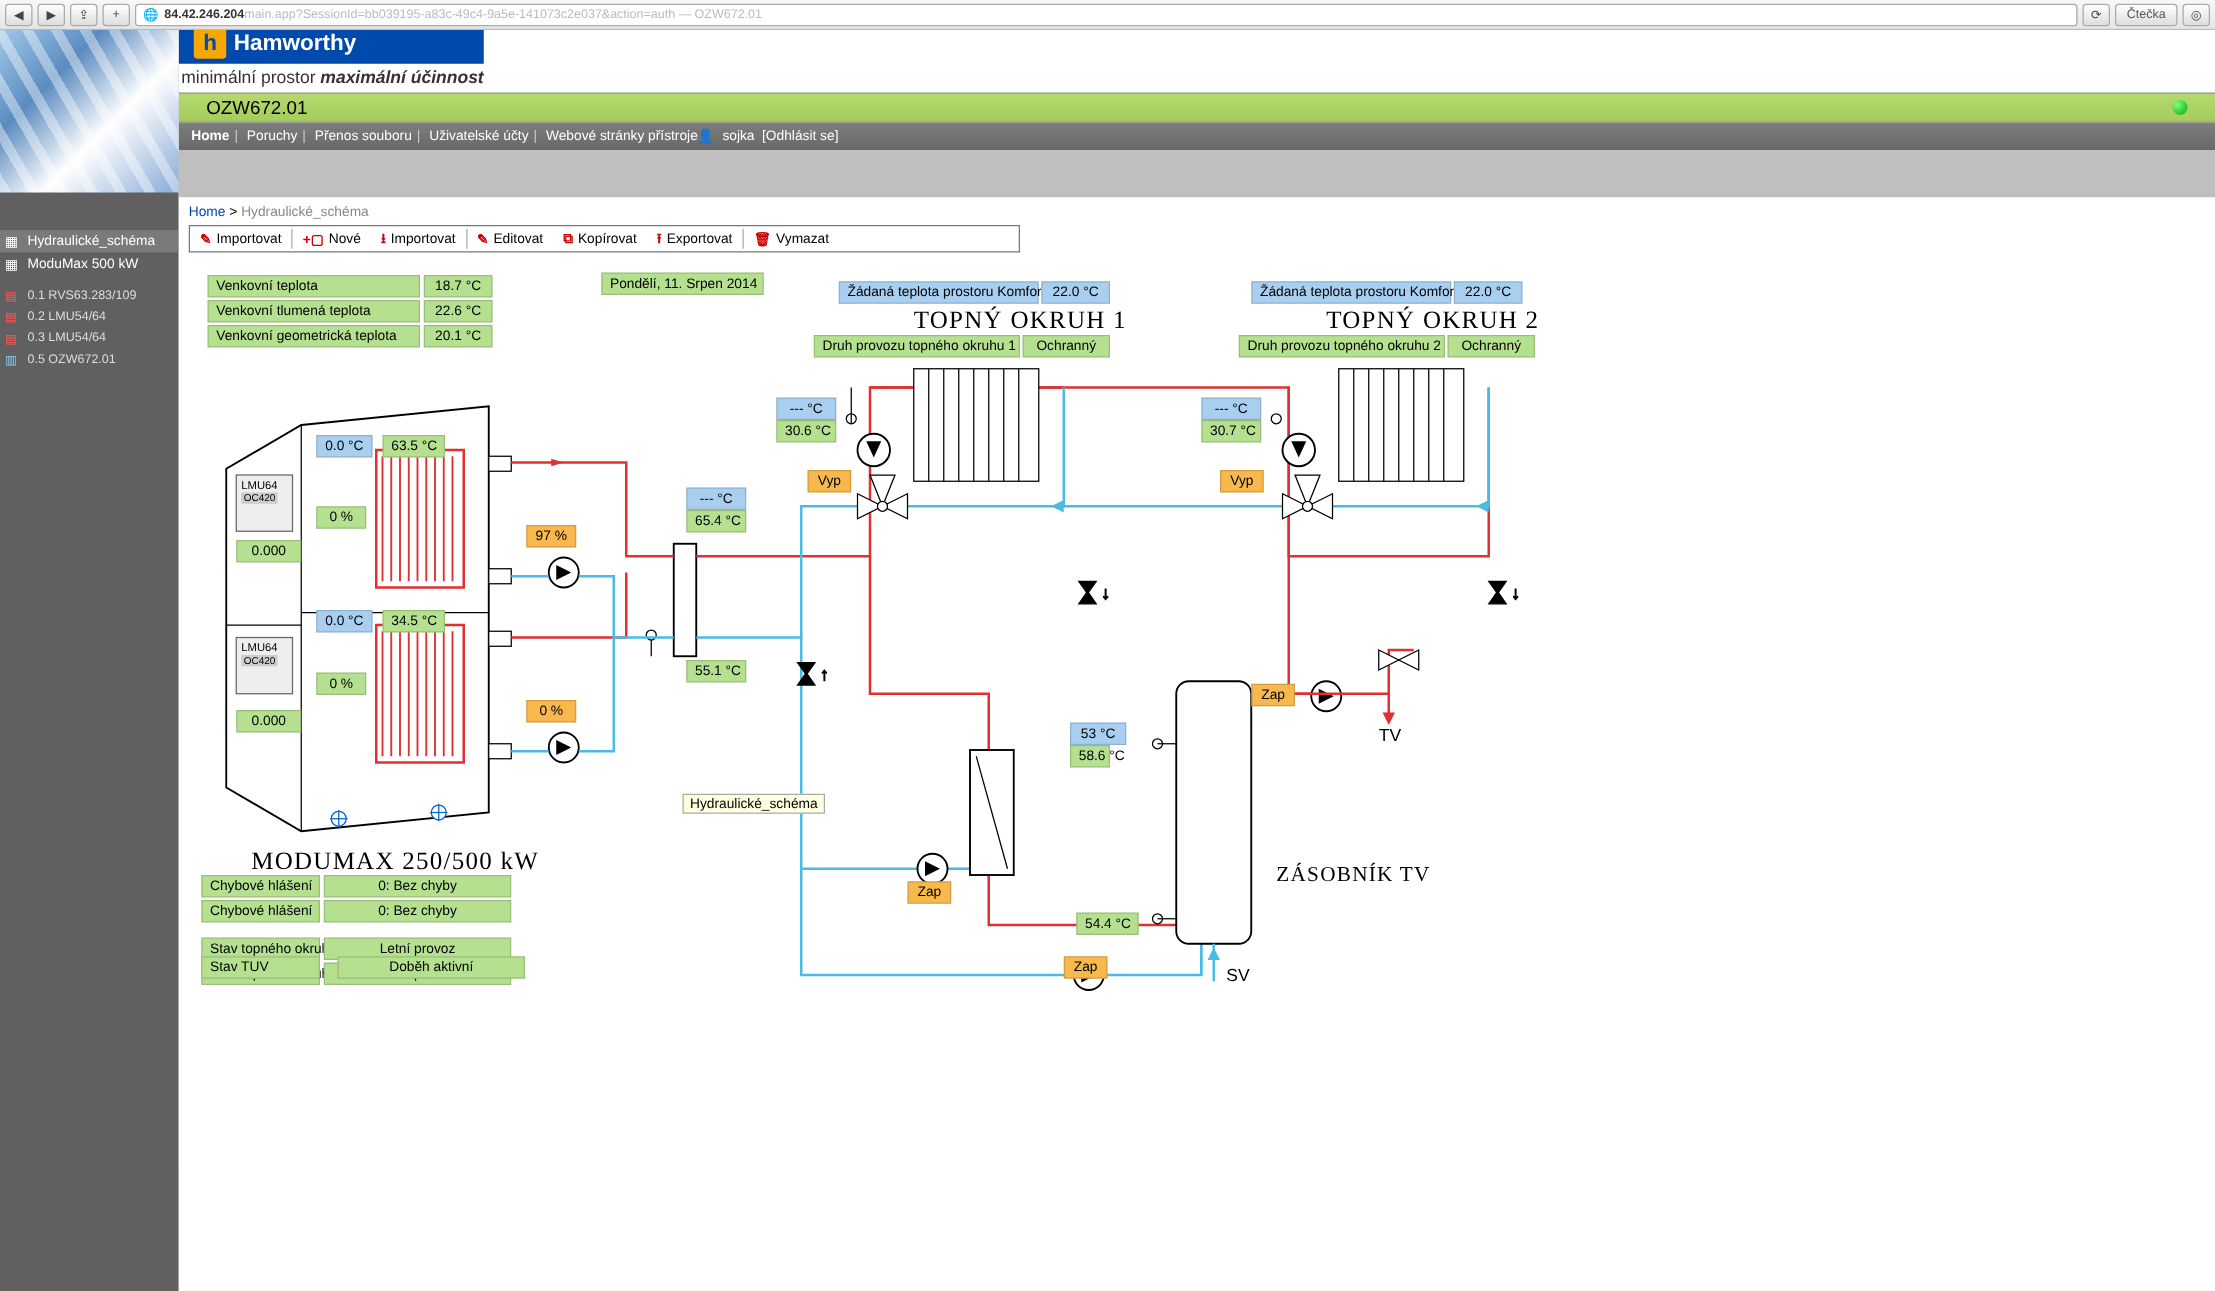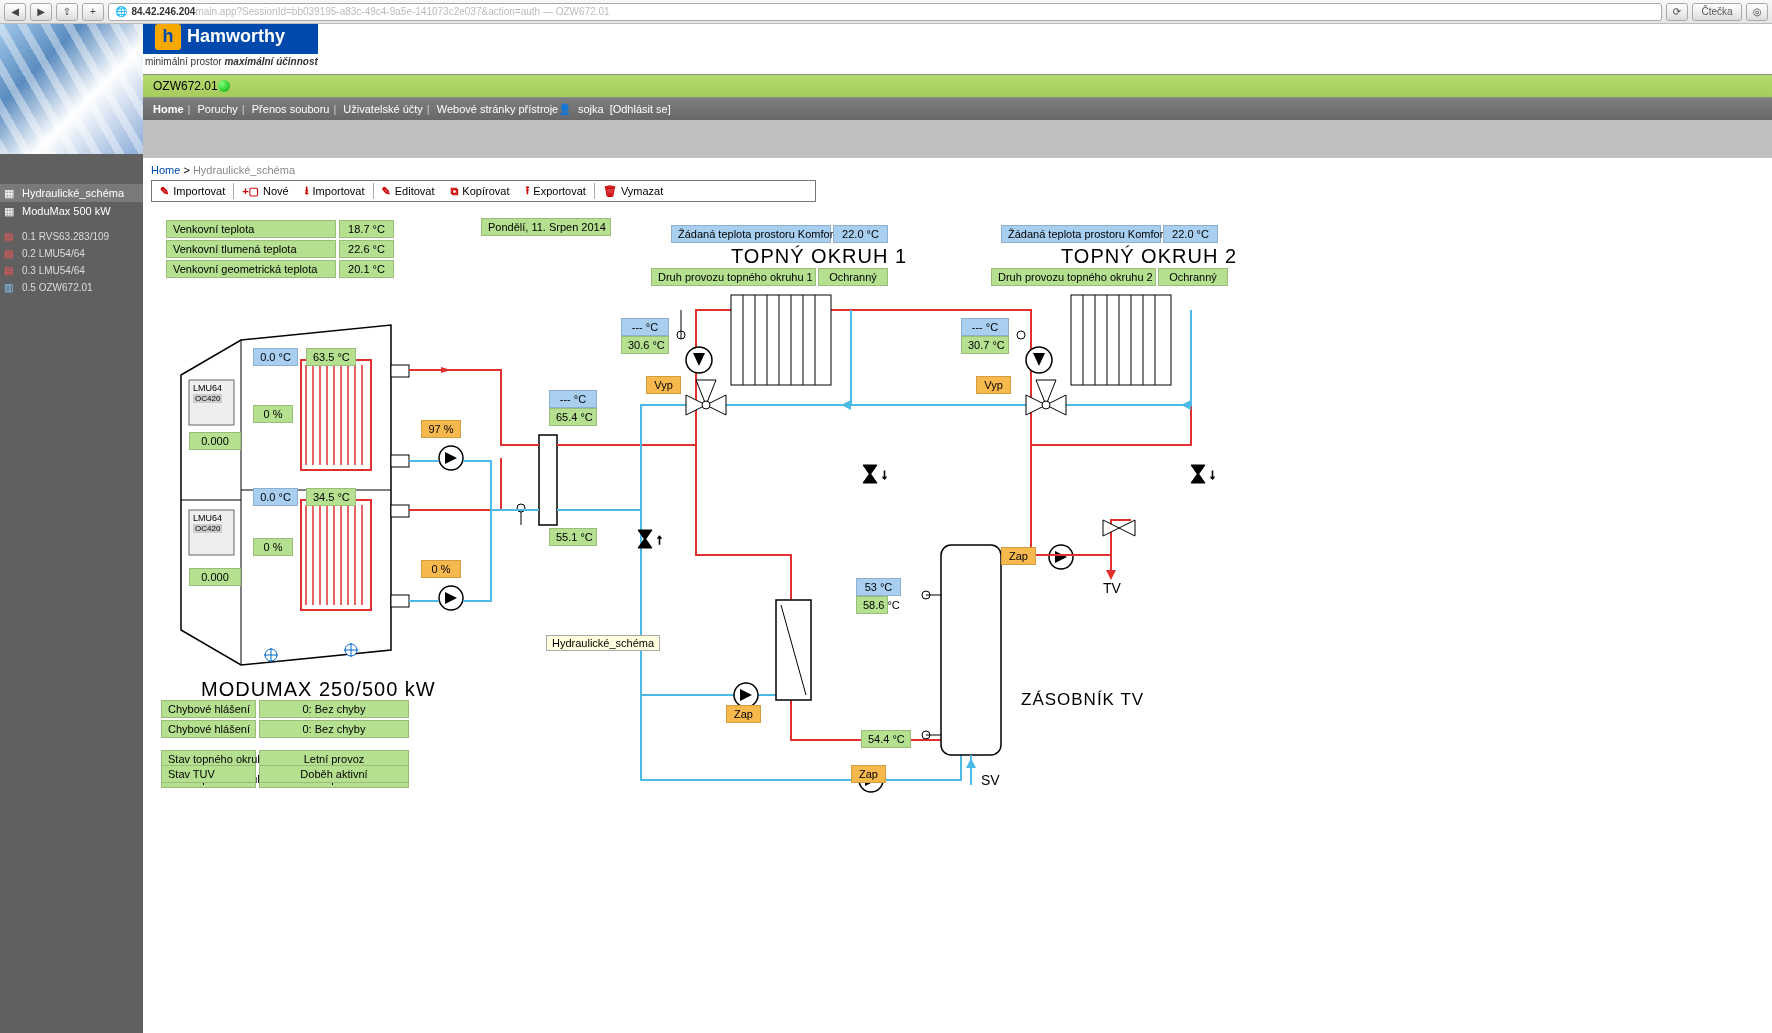--- a/index.html
+++ b/index.html
@@ -22,24 +22,24 @@
 .nav-item .nav-ico { position:absolute; left:4px; top:3px; width:14px;height:12px; }
 .nav-sep { height: 8px; }
 .nav-small { font-size: 10px; color: #ddd; }
 
 
 .main { flex: 1; background: #fff; position: relative; overflow: auto; }
 .brand-bar { height: 50px; background: #fff; display:flex; align-items:flex-start; padding: 4px 0 0 0;}
 .brand-logo { height: 44px; display:flex; align-items:center; }
 .brand-box { background:#004aad; color:#fff; font-weight:bold; font-size:18px; padding:4px 12px; display:flex; align-items:center; gap:6px;}
 .brand-box .h-ico{width:26px;height:26px;background:#f7a800;border-radius:3px;display:flex;align-items:center;justify-content:center;font-weight:bold;color:#004aad;}
-.brand-tag { font-size:10px; color:#333; padding:2px 0 14px 2px;}
+.brand-tag { font-size:14px; color:#333; padding:2px 0 14px 2px;}
 .brand-tag b{font-style:italic;}
 
-.device-bar { height: 24px; background: linear-gradient(#b5d96f,#a5cc5c); border-top:1px solid #888; border-bottom:1px solid #888; display:flex; align-items:center; padding: 0 10px; font-size:12px; color:#000; justify-content:flex-start;}
+.device-bar { height: 24px; background: linear-gradient(#b5d96f,#a5cc5c); border-top:1px solid #888; border-bottom:1px solid #888; display:flex; align-items:center; padding: 0 22px; font-size:15px; color:#000; justify-content:space-between;}
 .status-dot{width:12px;height:12px;border-radius:50%;background:radial-gradient(circle at 30% 30%,#7fff7f,#0a0);}
 
 .menu-bar { height: 22px; background: linear-gradient(#7e7e7e,#686868); color:#fff; display:flex; align-items:center; padding:0 10px; font-size:11px; justify-content:flex-start;}
 .menu-bar a { color:#fff; cursor:pointer; }
 .menu-bar .sep { margin: 0 4px; color:#ccc;}
 .menu-bar b{font-weight:bold;}
 .user-box{display:flex;align-items:center;gap:6px;}
 
 .gray-gap { height: 38px; background: #bfbfbf; }
 .content { background:#fff; padding: 6px 8px; }
@@ -56,21 +56,21 @@
 
 
 .diagram { position: relative; width: 1280px; height: 720px; margin-top: 8px; }
 .val { position:absolute; padding:2px 6px; font-size:11px; text-align:center; border:1px solid rgba(0,0,0,.15); white-space:nowrap; }
 .green { background:#b5e08f; }
 .blue { background:#a8cff0; }
 .orange { background:#f7b84d; }
 .label-row { position:absolute; display:flex; }
 .label-row .val { position:static; }
 
-.big-title { position:absolute; font-family: Liberation Sans, sans-serif; font-size:20px; letter-spacing:1px; }
+.big-title { position:absolute; font-family: Liberation Serif, serif; font-size:20px; letter-spacing:1px; }
 
 .tooltip { position:absolute; background:#ffffe0; border:1px solid #aaa; padding:1px 5px; font-size:11px; }
 
 svg.diagram-svg { position:absolute; left:0; top:0; }
 
 
 .txt { position:absolute; font-size:14px; }
 </style>
 </head>
 <body>
@@ -468,20 +468,20 @@
         <div class="label-row" style="left:10px;top:540px">
             <div class="val green" style="width:95px;text-align:left">Stav topného okruhu 1</div>
             <div class="val green" style="width:150px;margin-left:3px">Letní provoz</div>
           </div>
         <div class="label-row" style="left:10px;top:560px">
             <div class="val green" style="width:95px;text-align:left">Stav topného okruhu 2</div>
             <div class="val green" style="width:150px;margin-left:3px">Letní provoz</div>
           </div>
         <div class="label-row" style="left:10px;top:555px">
             <div class="val green" style="width:95px;text-align:left">Stav TUV</div>
-            <div class="val green" style="width:150px;margin-left:3px">Doběh aktivní</div>
+            <div class="val green" style="width:150px;margin-left:14px">Doběh aktivní</div>
           </div>
 
         <div class="tooltip" style="left:395px;top:425px">Hydraulické_schéma</div>
       </div>
     </div>
   </div>
 </div>
 
 </body></html>

